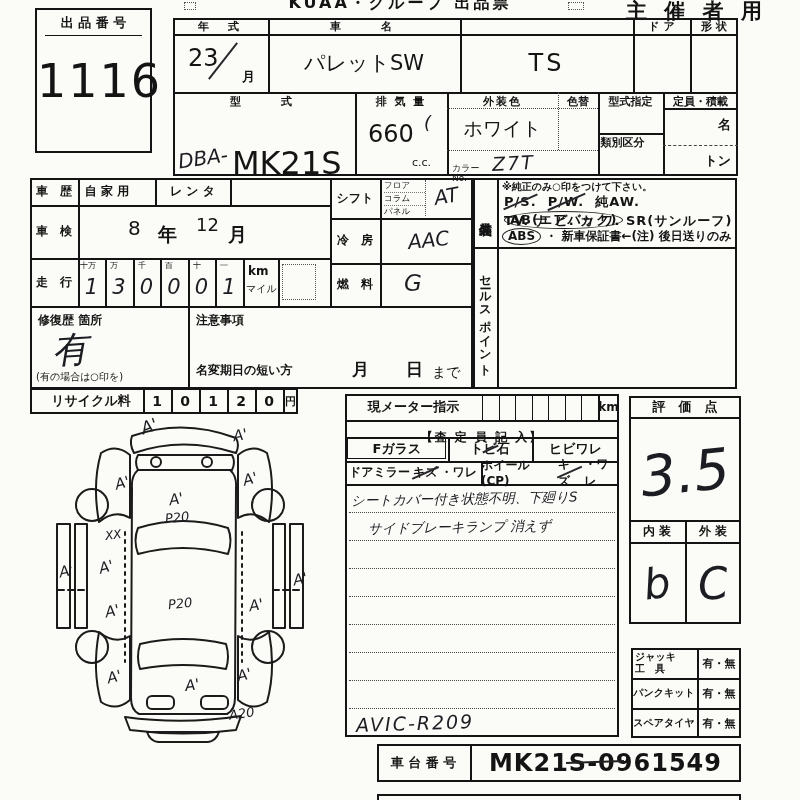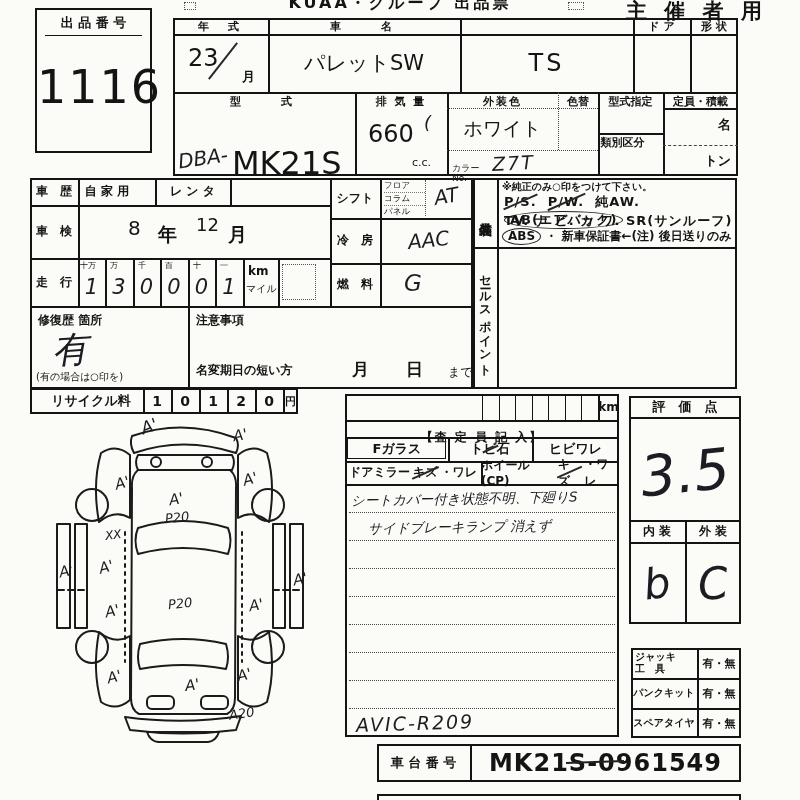--- a/index.html
+++ b/index.html
@@ -27,21 +27,21 @@
 
 <div class="page">
 
   <div class="abs" style="left:235px;top:-7px;width:330px;text-align:center;font-size:16px;font-weight:900;letter-spacing:3px;">KUAA・グループ 出品票</div>
   <div class="abs" style="left:184px;top:2px;width:12px;height:8px;border:1.4px dotted #555;"></div>
   <div class="abs" style="left:568px;top:2px;width:16px;height:8px;border:1.4px dotted #555;"></div>
   <div class="abs" style="left:626px;top:-3px;font-size:21px;font-weight:900;letter-spacing:5px;">主 催 者 用</div>
 
   <div class="abs b2" style="left:35px;top:8px;width:117px;height:145px;">
     <div style="margin:4px 8px 0 8px;border-bottom:1.6px solid #141414;text-align:center;font-size:13px;font-weight:bold;padding-bottom:3px;">出 品 番 号</div>
-    <div style="margin-top:24px;text-align:center;font-size:46px;letter-spacing:2px;">1116</div>
+    <div style="margin-top:18px;text-align:center;font-size:46px;letter-spacing:2px;">1116</div>
   </div>
 
   <div class="abs b2" style="left:173px;top:18px;width:565px;height:158px;"></div>
 
   <div class="hl" style="left:173px;top:34px;width:565px;"></div>
   <div class="vl" style="left:268px;top:18px;height:74px;"></div>
   <div class="vl" style="left:460px;top:18px;height:74px;"></div>
   <div class="vl" style="left:633px;top:18px;height:74px;"></div>
   <div class="vl" style="left:690px;top:18px;height:74px;"></div>
   <div class="abs ctr lbl" style="left:173px;top:18px;width:95px;height:16px;font-size:11px;letter-spacing:4px;">年　式</div>
@@ -136,21 +136,21 @@
   <div class="abs" style="left:282px;top:264px;width:34px;height:36px;border:1.6px dotted #555;"></div>
 
   <div class="vl" style="left:188px;top:306px;height:83px;"></div>
   <div class="abs lbl" style="left:38px;top:312px;font-size:12px;">修復歴 箇所</div>
   <div class="abs hw" style="left:52px;top:326px;font-size:36px;transform:rotate(-4deg);">有</div>
   <div class="abs" style="left:36px;top:370px;font-size:10px;">(有の場合は○印を)</div>
   <div class="abs lbl" style="left:196px;top:312px;font-size:12px;">注意事項</div>
   <div class="abs lbl" style="left:196px;top:362px;font-size:12px;">名変期日の短い方</div>
   <div class="abs lbl" style="left:352px;top:358px;font-size:17px;">月</div>
   <div class="abs lbl" style="left:406px;top:358px;font-size:17px;">日</div>
-  <div class="abs" style="left:448px;top:364px;font-size:12px;">まで</div>
+  <div class="abs" style="left:432px;top:364px;font-size:14px;">まで</div>
 
   <div class="hl" style="left:330px;top:218px;width:143px;"></div>
   <div class="hl" style="left:330px;top:263px;width:143px;"></div>
   <div class="vl" style="left:380px;top:178px;height:128px;"></div>
   <div class="abs ctr lbl" style="left:330px;top:178px;width:50px;height:40px;font-size:12px;">シフト</div>
   <div class="abs" style="left:382px;top:180px;width:44px;height:36px;border-right:1.6px dotted #555;font-size:8.5px;line-height:1.4;padding-left:2px;">
     <div style="border-bottom:1.2px dotted #777;">フロア</div>
     <div style="border-bottom:1.2px dotted #777;">コラム</div>
     <div>パネル</div>
   </div>
@@ -257,20 +257,21 @@
         <span class="mark" style="left: 150px; top: 264px; font-size: 15px; transform: rotate(-8deg);">A'</span>
         <span class="mark" style="left: 194px; top: 294px; font-size: 13px; transform: rotate(-8deg);">A20</span>
       </div>
   </div>
 
   <div class="abs b2" style="left:345px;top:394px;width:274px;height:343px;"></div>
   <div class="hl" style="left:345px;top:420px;width:274px;"></div>
   <div class="hl" style="left:345px;top:437px;width:274px;"></div>
   <div class="hl" style="left:345px;top:461px;width:274px;"></div>
   <div class="hl" style="left:345px;top:484px;width:274px;"></div>
+  <div class="abs ctr lbl" style="left:345px;top:394px;width:137px;height:26px;font-size:13px;">現メーター指示</div>
   <div class="abs" style="left:482px;top:394px;width:116px;height:26px;display:flex;">
     <div style="flex:1;border-left:1.5px solid #141414;box-sizing:border-box;"></div>
     <div style="flex:1;border-left:1.5px solid #141414;box-sizing:border-box;"></div>
     <div style="flex:1;border-left:1.5px solid #141414;box-sizing:border-box;"></div>
     <div style="flex:1;border-left:1.5px solid #141414;box-sizing:border-box;"></div>
     <div style="flex:1;border-left:1.5px solid #141414;box-sizing:border-box;"></div>
     <div style="flex:1;border-left:1.5px solid #141414;box-sizing:border-box;"></div>
     <div style="flex:1;border-left:1.5px solid #141414;box-sizing:border-box;"></div>
   </div>
   <div class="vl" style="left:598px;top:394px;height:26px;"></div>

